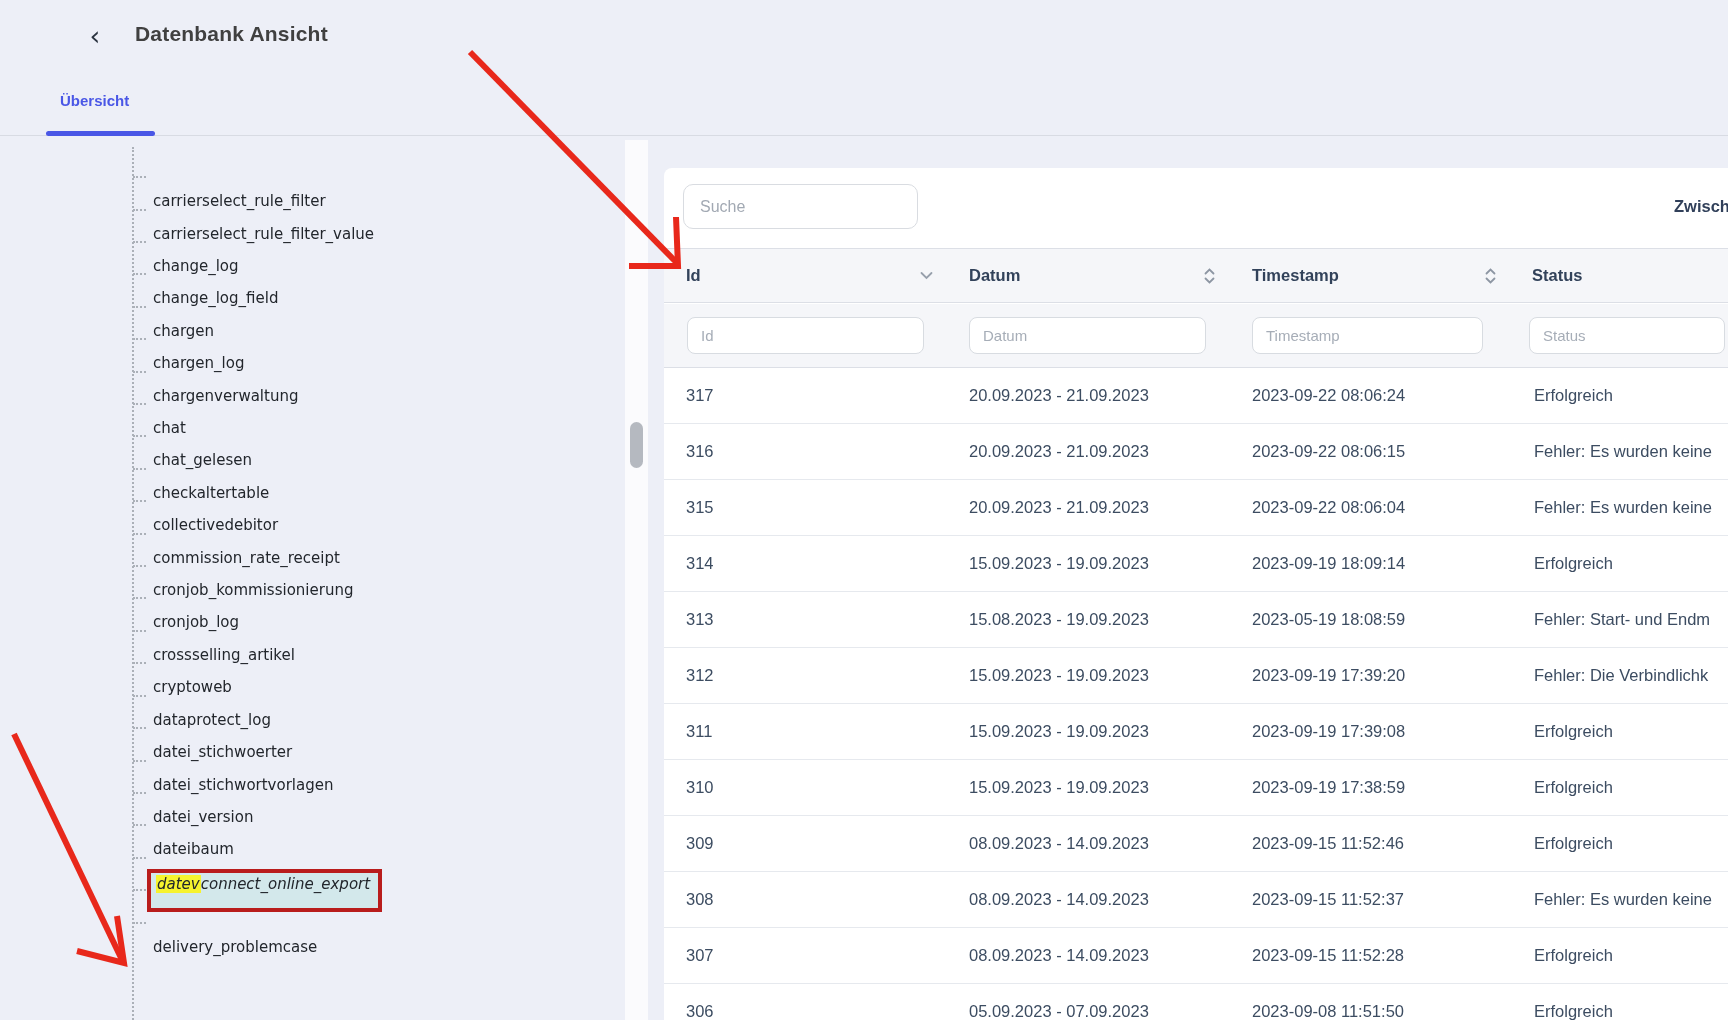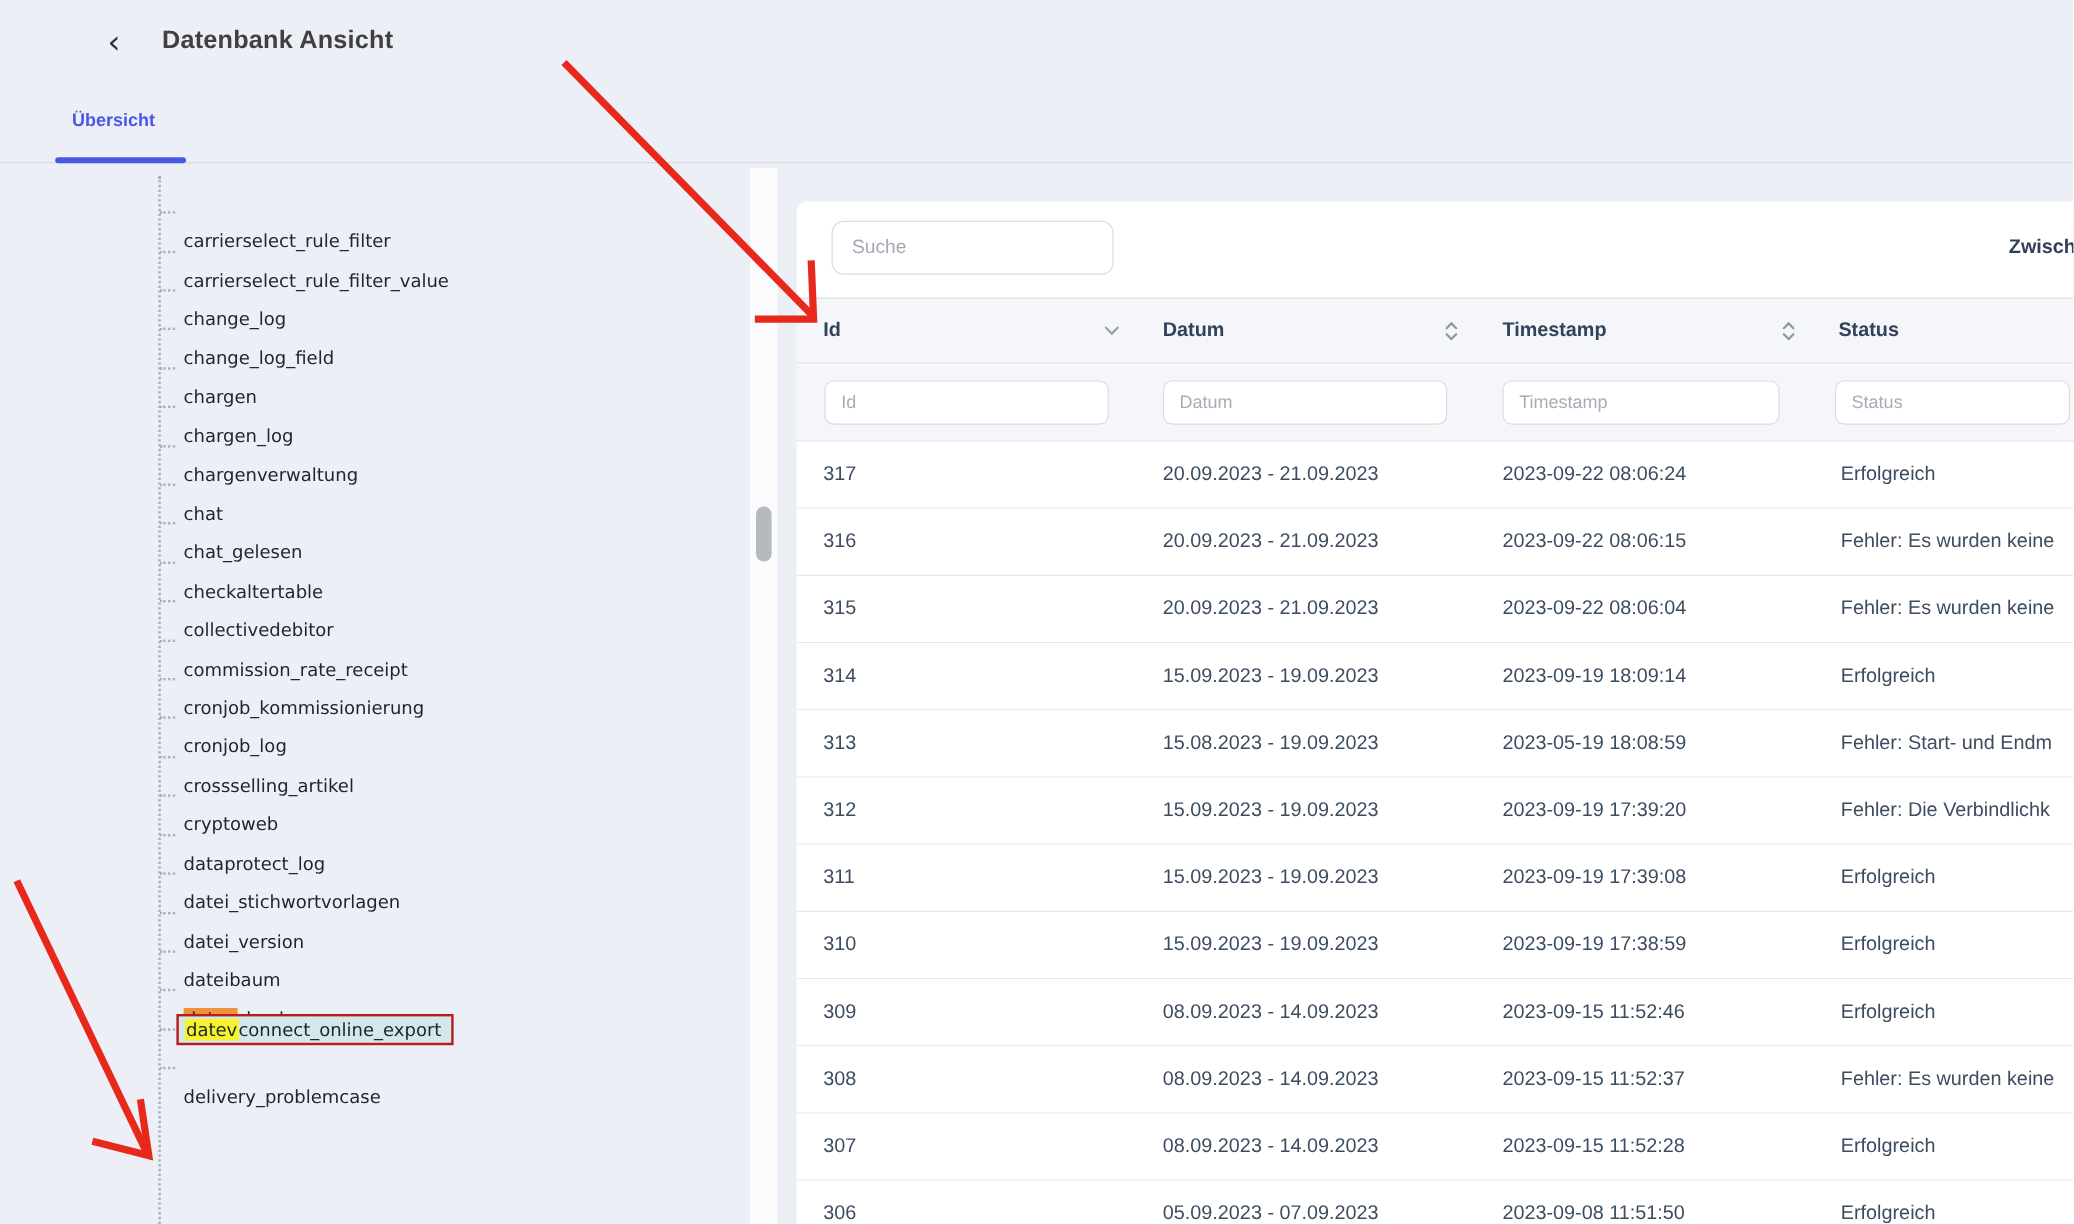--- a/index.html
+++ b/index.html
@@ -24,32 +24,32 @@
   .tree{position:absolute;left:0;top:137px;width:625px;height:883px;overflow:hidden;}
   .tree-vline{position:absolute;left:132px;top:10px;bottom:0;width:0;
     border-left:2px dotted #abb0b8;}
   .tree-items{position:absolute;left:0;top:24px;right:0;}
   .tree-item{height:32.42px;display:flex;align-items:center;cursor:pointer;}
   .tree-connector{width:13px;margin-left:133px;border-top:2px dotted #abb0b8;flex:none;}
   .tree-label{margin-left:7px;font-family:"DejaVu Sans",sans-serif;font-size:15px;
     color:#22262c;white-space:nowrap;margin-top:48px;}
   .hl-orange{background:var(--hl-orange,#f0913c);padding:0 1px;}
   .hl-yellow{background:var(--hl-yellow,#f6f32e);padding:0 1px;}
-  .tree-box{margin-left:1px;background:var(--box-bg,#d3e8eb);border:2px solid #b91c1c;
-    padding:2px 8px 2px 5px;font-family:"DejaVu Sans",sans-serif;font-size:15px;
-    color:#22262c;white-space:nowrap;}
+  .tree-box{margin-left:1px;background:var(--box-bg,#d3e8eb);border:4px solid #b91c1c;
+    padding:2px 8px 15px 5px;font-family:"DejaVu Sans",sans-serif;font-size:15px;
+    color:#22262c;white-space:nowrap;font-style:italic;}
   
   .scroll-track{position:absolute;left:625px;top:140px;width:23px;height:880px;
     background:#fbfbfd;}
   .scroll-thumb{position:absolute;left:630px;top:422px;width:13px;height:46px;
     background:#b5b9c0;border-radius:7px;cursor:pointer;}
   
   .card{position:absolute;left:664px;top:168px;width:1100px;height:900px;
     background:#fff;border-top-left-radius:8px;}
-  .search-input{position:absolute;left:29px;top:16px;width:235px;height:45px;
+  .search-input{position:absolute;left:19px;top:16px;width:235px;height:45px;
     border:1px solid #d9dce1;border-radius:10px;background:#fff;box-sizing:border-box;
     padding:0 16px;font-size:16px;color:#333;outline:none;
     font-family:"Liberation Sans",sans-serif;}
   .search-input::placeholder{color:#a2a9b3;}
   .zwisch{position:absolute;left:1010px;top:29px;font-size:16.5px;font-weight:700;
     color:#31405a;white-space:nowrap;cursor:pointer;}
   .thead{position:absolute;left:0;top:80px;width:100%;height:55px;
     background:#f5f6f9;border-top:1px solid #dcdfe6;border-bottom:1px solid #dcdfe6;
     box-sizing:border-box;}
   .th{position:absolute;top:0;height:100%;display:flex;align-items:center;
@@ -169,20 +169,24 @@
     <span class="tree-label">cryptoweb</span>
   </div>
 
 
   <div class="tree-item">
     <span class="tree-connector"></span>
     <span class="tree-label">dataprotect_log</span>
   </div>
 
 
+  <div class="tree-item">
+    <span class="tree-connector"></span>
+    <span class="tree-label">datei_stichwoerter</span>
+  </div>
 
   <div class="tree-item">
     <span class="tree-connector"></span>
     <span class="tree-label">datei_stichwortvorlagen</span>
   </div>
 
   <div class="tree-item">
     <span class="tree-connector"></span>
     <span class="tree-label">datei_version</span>
   </div>

